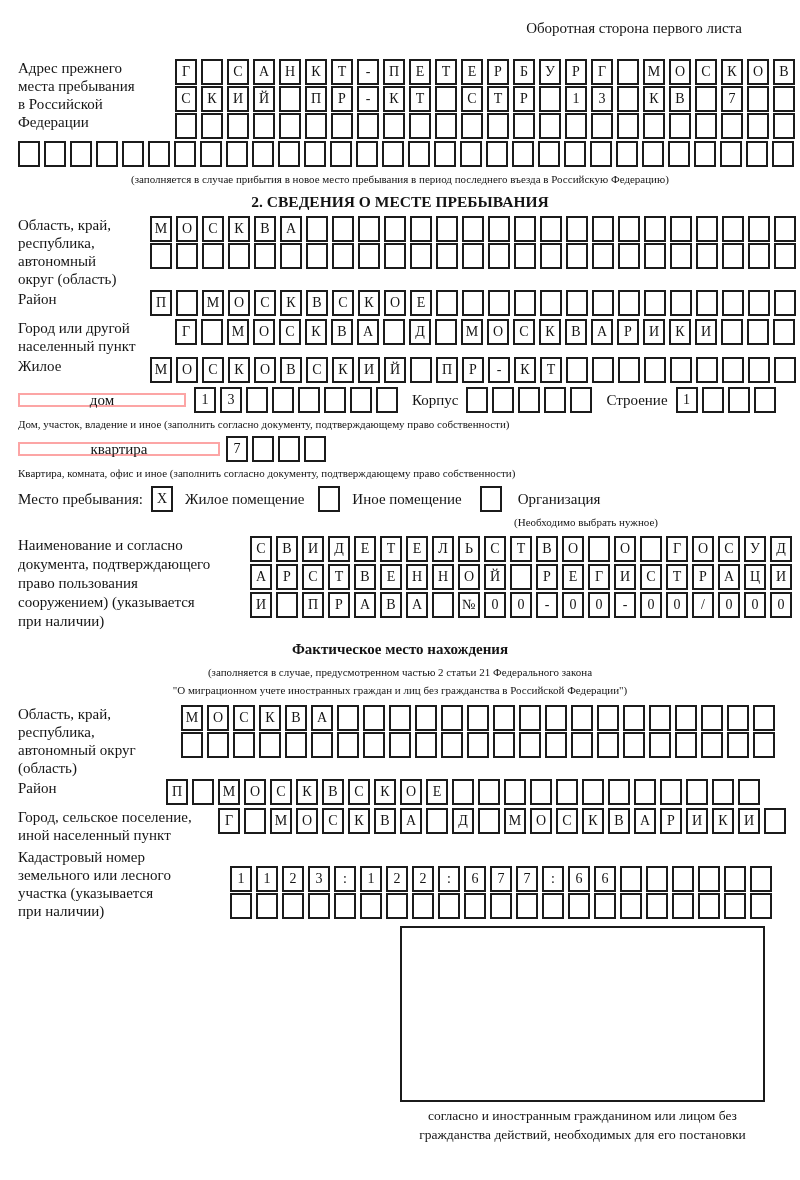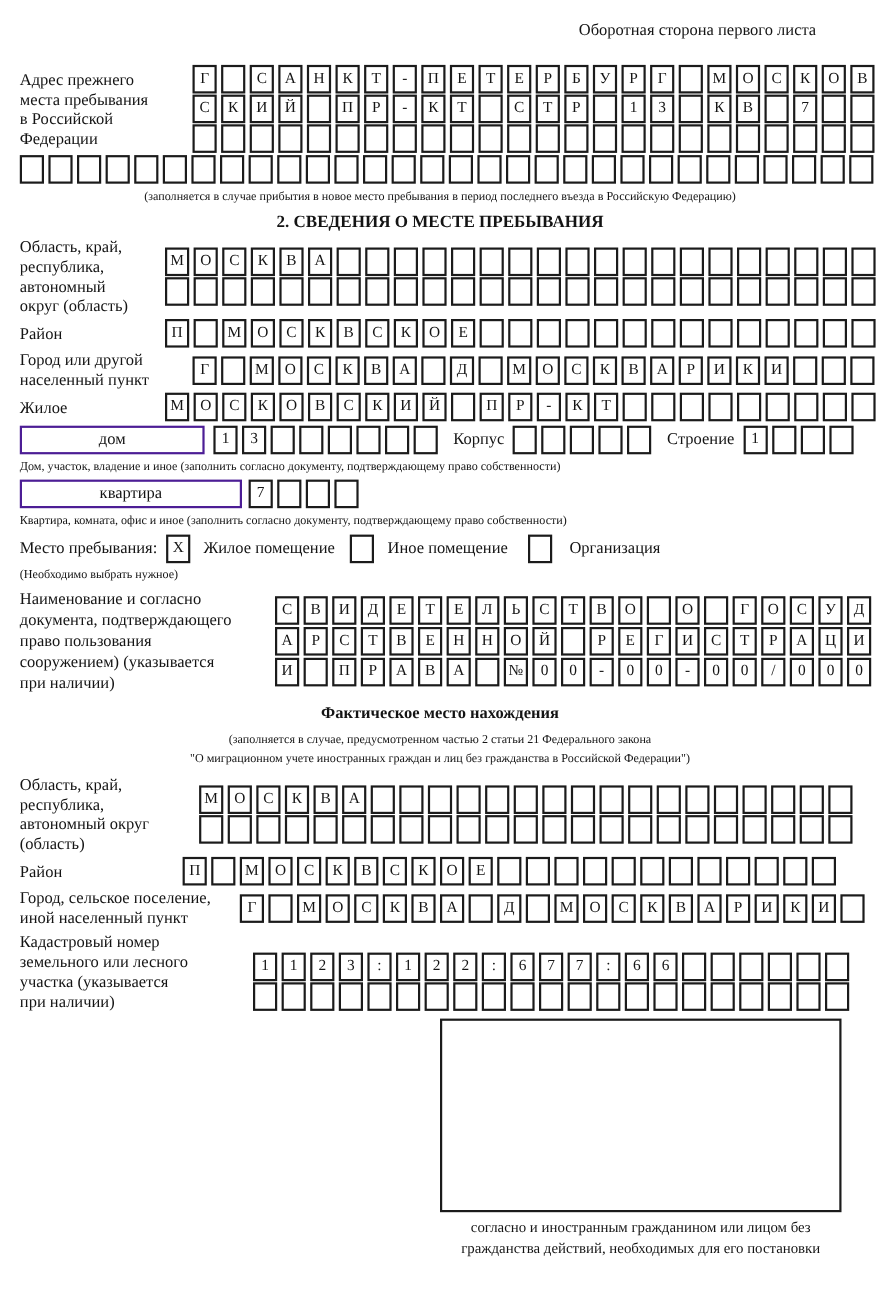--- a/index.html
+++ b/index.html
@@ -1,30 +1,30 @@
 <!DOCTYPE html>
 <html><head>
 <meta charset="utf-8">
 <style>
   html,body { margin:0; padding:0; background:#ffffff; }
   body { width:800px; height:1180px; color:#141414; font-family:"Liberation Serif", serif; }
   .page { padding:20px 0 0 18px; }
   .hdr { text-align:right; padding-right:58px; font-size:15px; }
-  .field { display:flex; align-items:center;font-family:Liberation Serif, serif; }
+  .field { display:flex; align-items:flex-start;font-family:Liberation Serif, serif; }
   .lbl { font-size:15px; line-height:18px; flex:0 0 auto; }
   .lbl div { white-space:nowrap; }
   .rows { flex:0 0 auto; }
   .boxrow { display:flex; margin-bottom:1px; }
   .cell { width:22px; height:26px; box-sizing:border-box; border:2px solid #1b1b1b; margin-right:4px;
           display:flex; align-items:center; justify-content:center; font-size:14px; flex:0 0 auto; }
   .cap { font-size:11px; line-height:18px; }
   .center { text-align:center; margin-right:18px; }
   .sect-title { font-weight:bold; text-align:center; font-size:15.5px; margin-right:18px; }
   .hrow { display:flex; align-items:center; }
-  .bigbox { height:26px; box-sizing:border-box; border:2px solid #4c1d95; display:flex; align-items:center;
+  .bigbox { height:14px; box-sizing:border-box; border:2px solid #fca5a5; display:flex; align-items:center;
             justify-content:center; font-size:15px; flex:0 0 auto; }
   .inl-lbl { font-size:15px; margin:0 8px 0 10px; white-space:nowrap; }
   .stay-lbl { font-size:15px; white-space:nowrap; }
   .cbx { width:22px; height:26px; box-sizing:border-box; border:2px solid #1b1b1b; display:flex; align-items:center;
          justify-content:center; font-size:14px; margin:0 12px 0 8px; flex:0 0 auto; }
   .stamp-box { width:365px; height:176px; box-sizing:border-box; border:2px solid #1b1b1b; margin-left:382px; }
   .stamp-cap { margin-left:382px; width:365px; text-align:center; font-size:13.5px; line-height:19px; margin-top:4px; }
 </style>
 </head>
 <body>
@@ -360,21 +360,21 @@
 
   <div class="hrow" style="margin-top:4px">
     <span class="stay-lbl">Место пребывания:</span>
     <span class="cbx">X</span>
     <span class="stay-lbl">Жилое помещение</span>
     <span class="cbx" style="margin-left:14px"></span>
     <span class="stay-lbl">Иное помещение</span>
     <span class="cbx" style="margin-left:18px;margin-right:16px"></span>
     <span class="stay-lbl">Организация</span>
   </div>
-  <div class="cap" style="margin-top:1px;width:640px;text-align:left">(Необходимо выбрать нужное)</div>
+  <div class="cap" style="margin-top:1px;width:640px;text-align:right">(Необходимо выбрать нужное)</div>
 
   <div class="field" style="margin-top:5px">
     <div class="lbl" style="width:232px;line-height:19px">
         <div>Наименование и согласно</div>
         <div>документа, подтверждающего</div>
         <div>право пользования</div>
         <div>сооружением) (указывается</div>
         <div>при наличии)</div>
       </div>
     <div class="rows">

